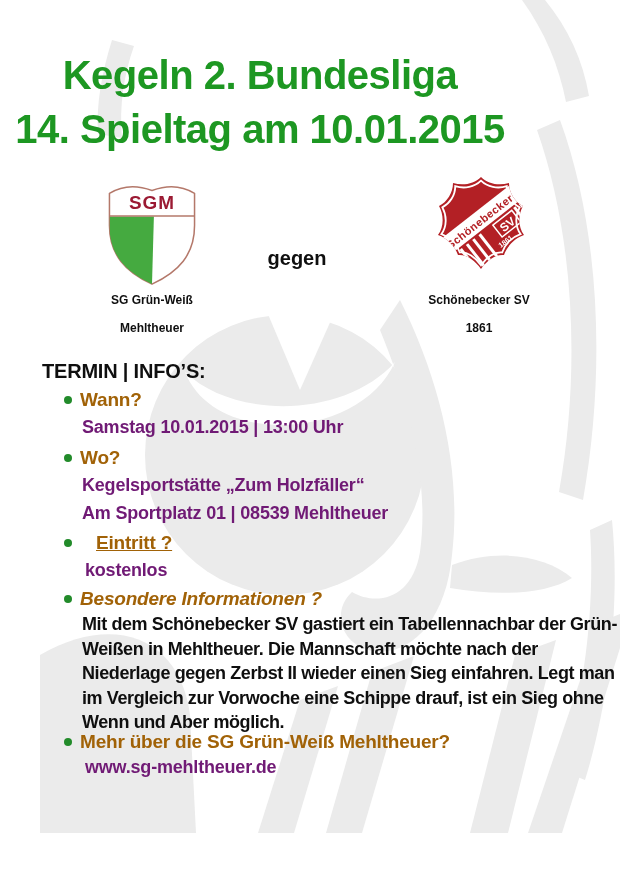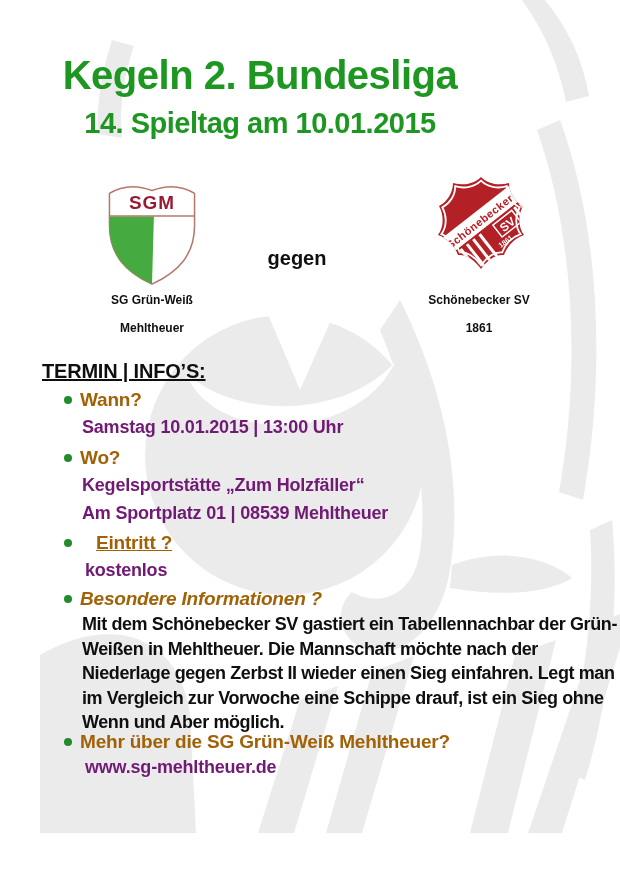--- a/index.html
+++ b/index.html
@@ -7,26 +7,26 @@
     position:relative;width:620px;height:877px;background:#ffffff;
     overflow:hidden;font-family:"Liberation Sans",sans-serif;font-weight:bold;
   }
   .wm{position:absolute;left:0;top:0;z-index:0;}
   .layer{position:absolute;z-index:1;}
   .title{
     left:0;top:55px;width:520px;text-align:center;
     color:#1d9722;font-size:40px;letter-spacing:-0.5px;line-height:1.0;
   }
   .title2{left:0;top:109px;width:520px;text-align:center;
-    color:#1d9722;font-size:29px;letter-spacing:-0.5px;line-height:1.0;}
+    color:#1d9722;font-size:40px;letter-spacing:-0.5px;line-height:1.0;}
   .versus{left:247px;top:247px;width:100px;text-align:center;color:#0f0f0f;font-size:20px;}
   .teamname{width:220px;text-align:center;color:#0f0f0f;font-size:12px;line-height:28px;}
   .team-home{left:42px;top:286px;}
   .team-away{left:369px;top:286px;}
-  .info-heading{left:42px;top:360px;color:#0f0f0f;font-size:20px;letter-spacing:-0.2px;text-decoration:underline;}
+  .info-heading{left:42px;top:360px;color:#0f0f0f;font-size:20px;letter-spacing:-0.2px;}
   .glabel{position:absolute;z-index:1;color:#a16207;font-size:19px;letter-spacing:-0.2px;white-space:nowrap;}
   .bline{position:absolute;z-index:1;color:#701a75;font-size:18px;letter-spacing:-0.2px;white-space:nowrap;}
   .dot{position:absolute;z-index:1;width:8px;height:8px;border-radius:50%;background:#228b2a;}
   .para{
     position:absolute;z-index:1;left:82px;top:612px;width:540px;
     color:#0f0f0f;font-size:18px;letter-spacing:-0.4px;line-height:24.5px;white-space:normal;
   }
   svg text{font-family:"Liberation Sans",sans-serif;font-weight:bold;}
 </style>
 </head>

